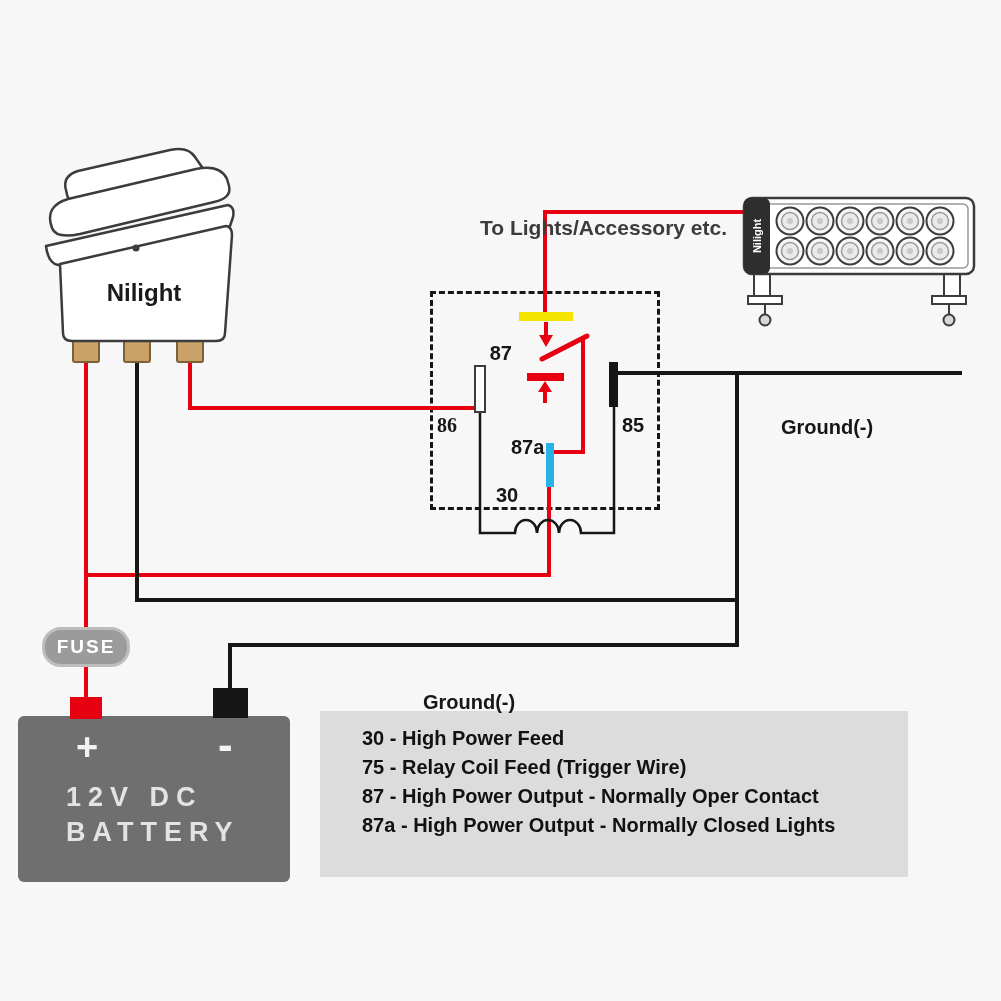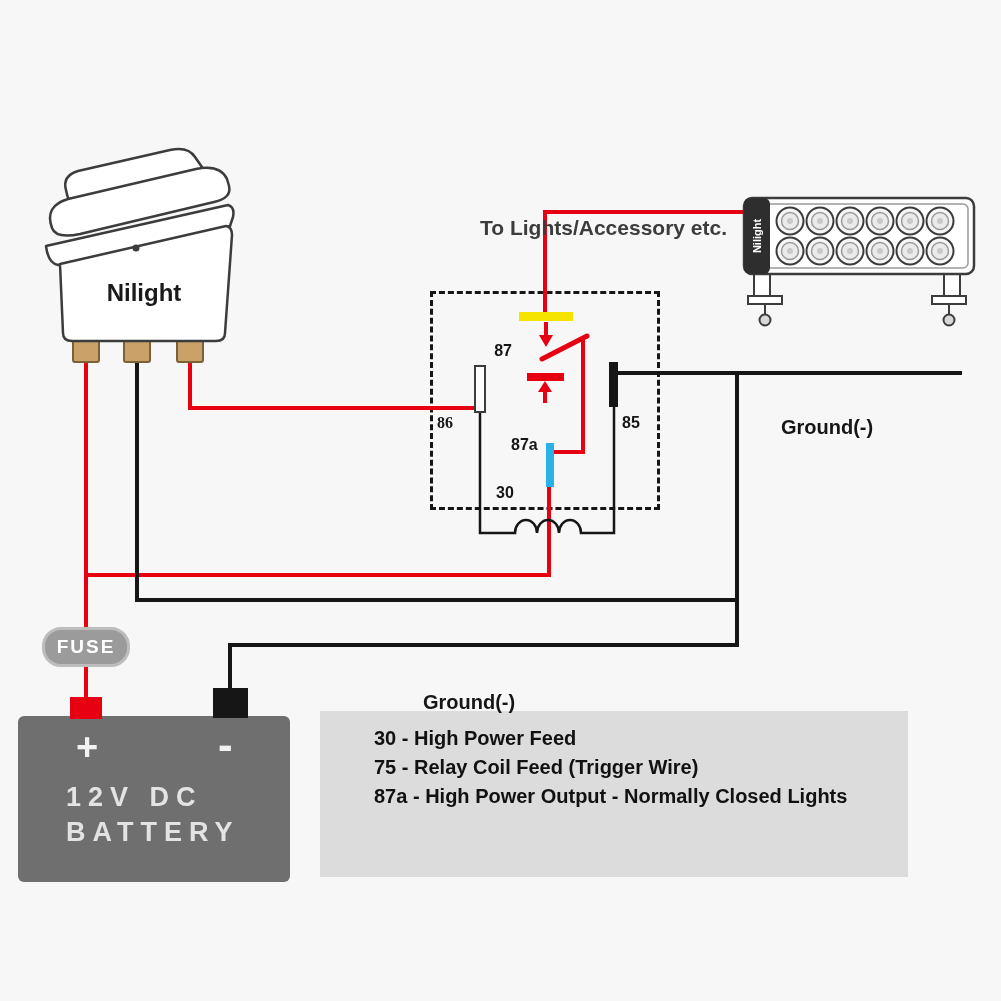--- a/index.html
+++ b/index.html
@@ -8,21 +8,21 @@
     position:relative;
     background:var(--bg,#f7f7f7);
     font-family:"Liberation Sans",sans-serif;
     overflow:hidden;
   }
   .abs { position:absolute; }
   .wire { position:absolute; z-index:2; }
   .wire.red { background:var(--wire-red,#e60012); }
   .wire.black { background:var(--wire-black,#161616); }
   .label { position:absolute; z-index:4; font-weight:bold; color:var(--wire-black,#161616);margin-top:32px; }
-  .pin-label { font-size:16px; }
+  .pin-label { font-size:20px; }
   .ground-label { font-size:20px; }
   .tolights-label { font-size:21px; color:var(--text-dark,#3c3c3c); }
   .relay-box {
     position:absolute; z-index:1;
     border:3px dashed var(--wire-black,#161616);
     background:transparent;
   }
   .relay-svg { z-index:3; }
   .illus { z-index:2; }
   .fuse {
@@ -40,21 +40,21 @@
   .battery .sign { position:absolute; color:#f2f2f2; font-weight:bold; }
   .battery .line { position:absolute; color:#e3e3e3; font-weight:bold; font-size:27px; letter-spacing:7px; }
   .terminal { position:absolute; z-index:2; }
   .terminal.pos { background:var(--wire-red,#e60012); }
   .terminal.neg { background:var(--wire-black,#161616); }
   .legend {
     position:absolute; z-index:1;
     background:var(--legend-gray,#dcdcdc);
     padding:13px 0 0 42px;
   }
-  .legend-row { font-size:20px; font-weight:bold; color:#111; line-height:29px; white-space:nowrap;margin-left:12px; }
+  .legend-row { font-size:20px; font-weight:bold; color:#111; line-height:29px; white-space:nowrap; }
   
   .yellow-fill { fill:var(--bar-yellow,#f5e400); }
   .cyan-fill  { fill:var(--bar-cyan,#2ab2e8); }
   .red-fill   { fill:var(--wire-red,#e60012); }
   .red-stroke { stroke:var(--wire-red,#e60012); }
   .tan-fill   { fill:var(--terminal-tan,#c9a169); stroke:#7a6236; stroke-width:2; }
   svg text { font-family:"Liberation Sans",sans-serif; }
 </style>
 </head>
 <body>
@@ -177,14 +177,15 @@
 <div class="battery" style="left:18px;top:716px;width:272px;height:166px;">
   <div class="sign" style="left:58px;top:10px;font-size:38px;">+</div>
   <div class="sign" style="left:200px;top:4px;font-size:44px;">-</div>
   <div class="line" style="left:48px;top:66px;">12V DC</div>
   <div class="line" style="left:48px;top:101px;">BATTERY</div>
 </div>
 
 <div class="legend" style="left:320px;top:711px;width:588px;height:166px;">
   <div class="legend-row">30 -  High Power Feed</div>
   <div class="legend-row">75 -  Relay Coil Feed (Trigger Wire)</div>
+  <div class="legend-row">87 -  High Power Output - Normally Oper Contact</div>
   <div class="legend-row">87a - High Power Output - Normally Closed Lights</div>
 </div>
 
 </body></html>

